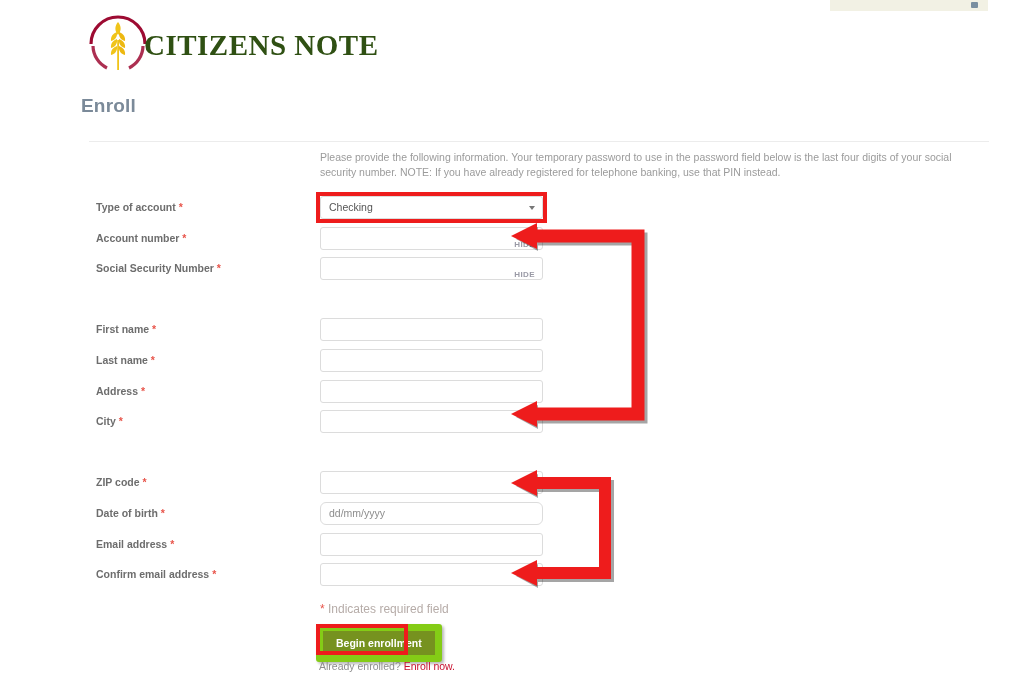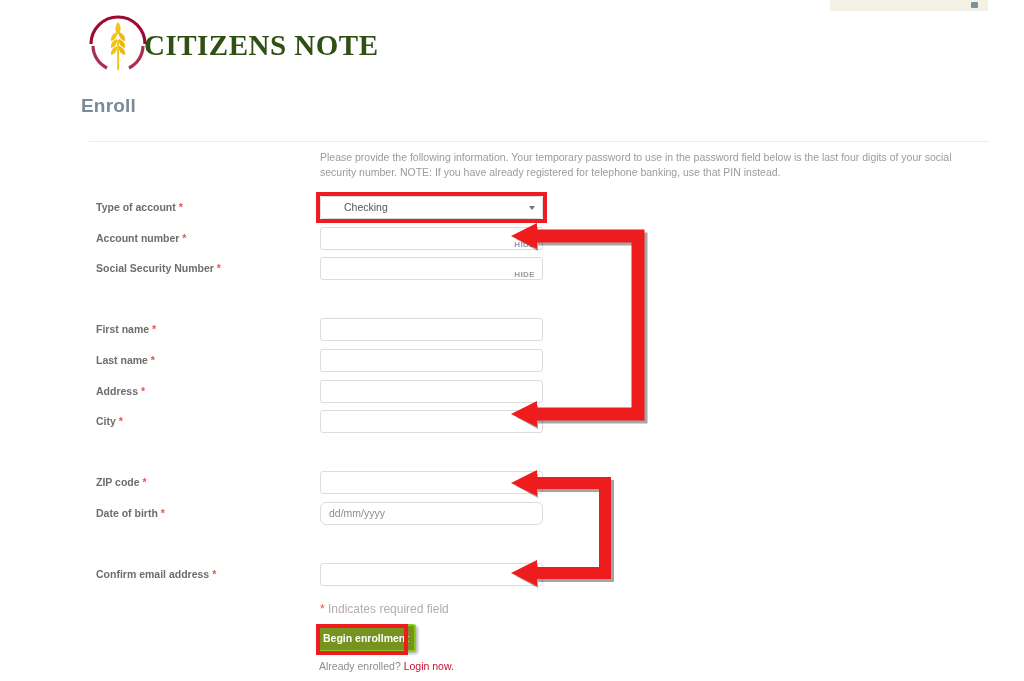--- a/index.html
+++ b/index.html
@@ -137,21 +137,21 @@
   }
   .control.text {
     padding: 0 8px;
     line-height: 21px;
   }
   .control.placeholder {
     color: #8d8d8d;
     border-radius: 6px;
   }
   .control.select {
-    padding: 0 23px;
+    padding: 0 8px;
     line-height: 21px;
     color: #555;
   }
   .control.select .caret {
     position: absolute;
     right: 7px;
     top: 9px;
     width: 0;
     height: 0;
     border-left: 3px solid transparent;
@@ -188,26 +188,26 @@
 
   
   .submit-wrap {
     position: absolute;
     left: 316px;
     top: 624px;
   }
   .submit-btn {
     position: relative;
     display: inline-block;
-    padding: 6px 5px;
+    padding: 6px 13px;
     background: #76921f;
     color: #ffffff;
     font-size: 10.5px;
     font-weight: bold;
-    border: 2px solid #84cc16;
+    border: 7px solid #84cc16;
     border-radius: 3px;
     box-shadow: 2px 2px 3px rgba(0,0,0,0.28);
     cursor: pointer;
   }
   .submit-hl {
     position: absolute;
     left: 0;
     top: 0;
     width: 92px;
     height: 31px;
@@ -300,38 +300,42 @@
       <div class="control text"></div>
     </div>
     <div class="field-row" style="top: 471.4px;">
       <div class="field-label">ZIP code <span class="req">*</span></div>
       <div class="control text"></div>
     </div>
     <div class="field-row" style="top: 502px;">
       <div class="field-label">Date of birth <span class="req">*</span></div>
       <div class="control text placeholder">dd/mm/yyyy</div>
     </div>
+    <div class="field-row" style="top: 532.6px;">
+      <div class="field-label">Email address <span class="req">*</span></div>
+      <div class="control text"></div>
+    </div>
     <div class="field-row" style="top: 563.2px;">
       <div class="field-label">Confirm email address <span class="req">*</span></div>
       <div class="control text"></div>
     </div>
   </div>
 
 <div class="req-note">
   <span class="star">*</span>
   <span>Indicates required field</span>
 </div>
 
 <div class="submit-wrap">
   <div class="submit-btn">Begin enrollment</div>
   <div class="submit-hl"></div>
 </div>
 
 <div class="footer-note">
-  <span>Already enrolled? </span><a href="#">Login now.</a>
+  <span>Already enrolled? </span><a href="#">Enroll now.</a>
 </div>
 
 <div class="annot" style="left:505px; top:222px; width:160px; height:210px;">
   <svg width="160" height="210" viewBox="0 0 160 210" xmlns="http://www.w3.org/2000/svg">
     <g transform="translate(3,3)" opacity="0.35">
       <path d="M30 14 L133 14 L133 192 L30 192" fill="none" stroke="#000" stroke-width="13"></path>
       <path d="M30 2 L30 26 L8 14 Z" fill="#000"></path>
       <path d="M30 180 L30 204 L8 192 Z" fill="#000"></path>
     </g>
     <path d="M30 14 L133 14 L133 192 L30 192" fill="none" stroke="#ee1c1c" stroke-width="13"></path>

